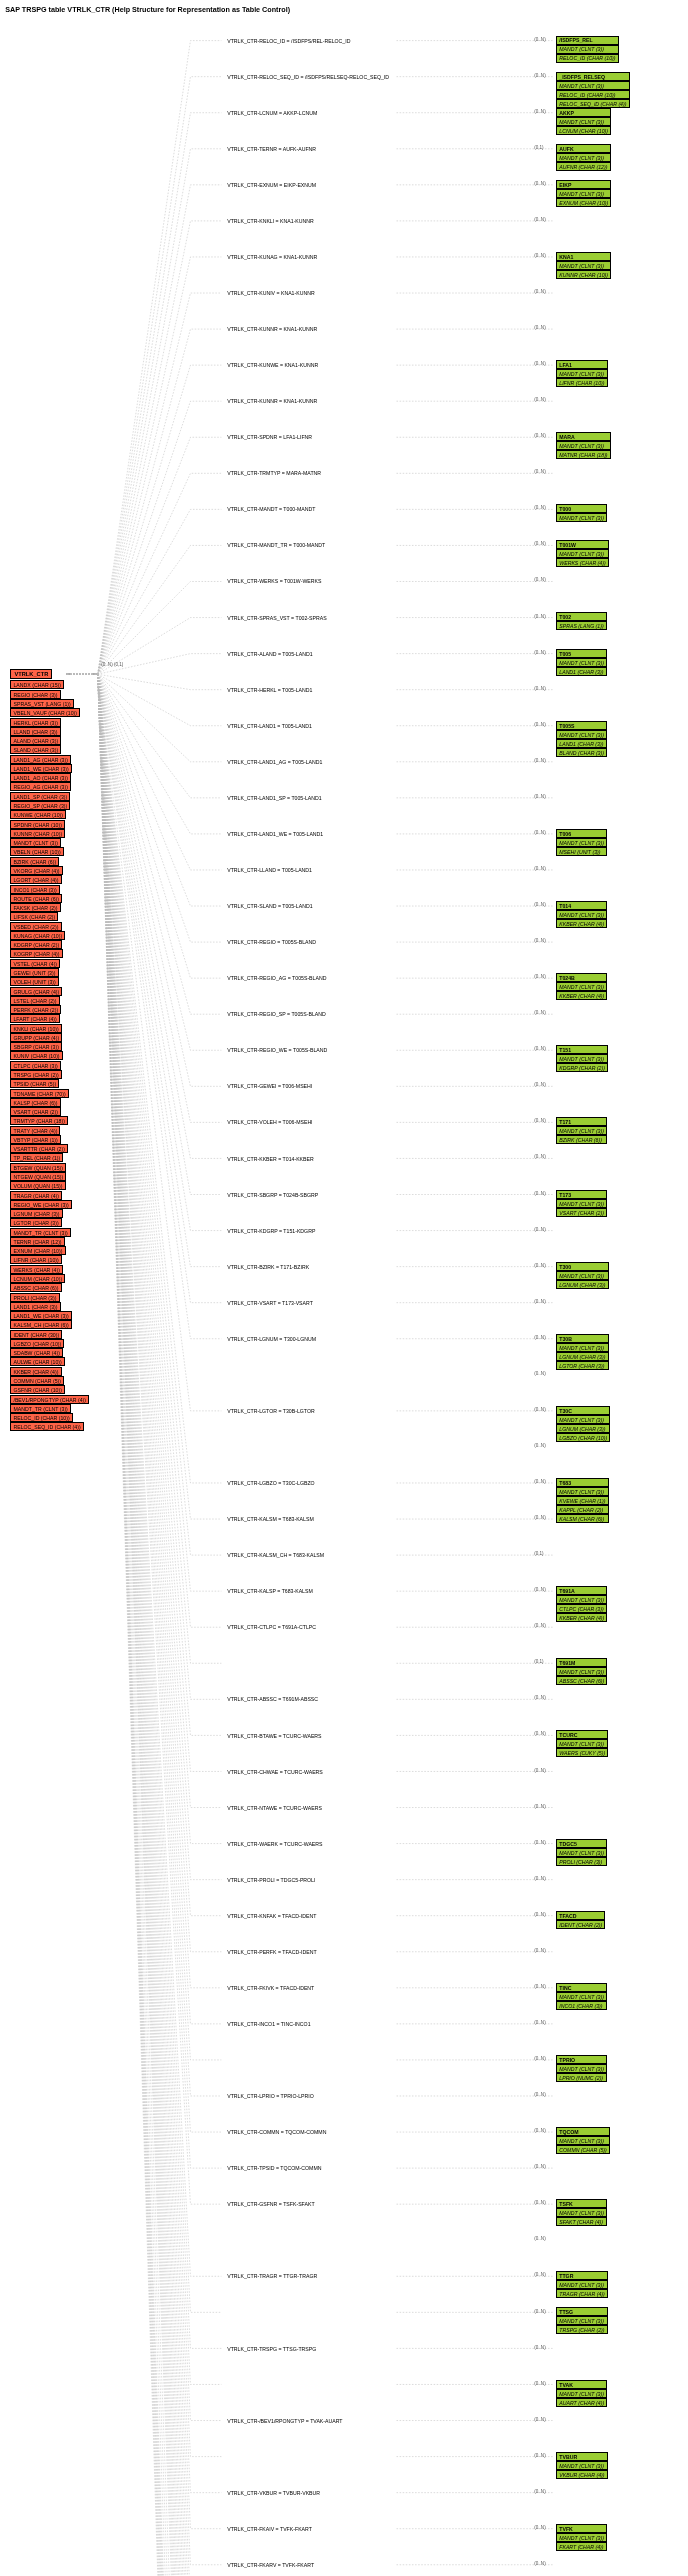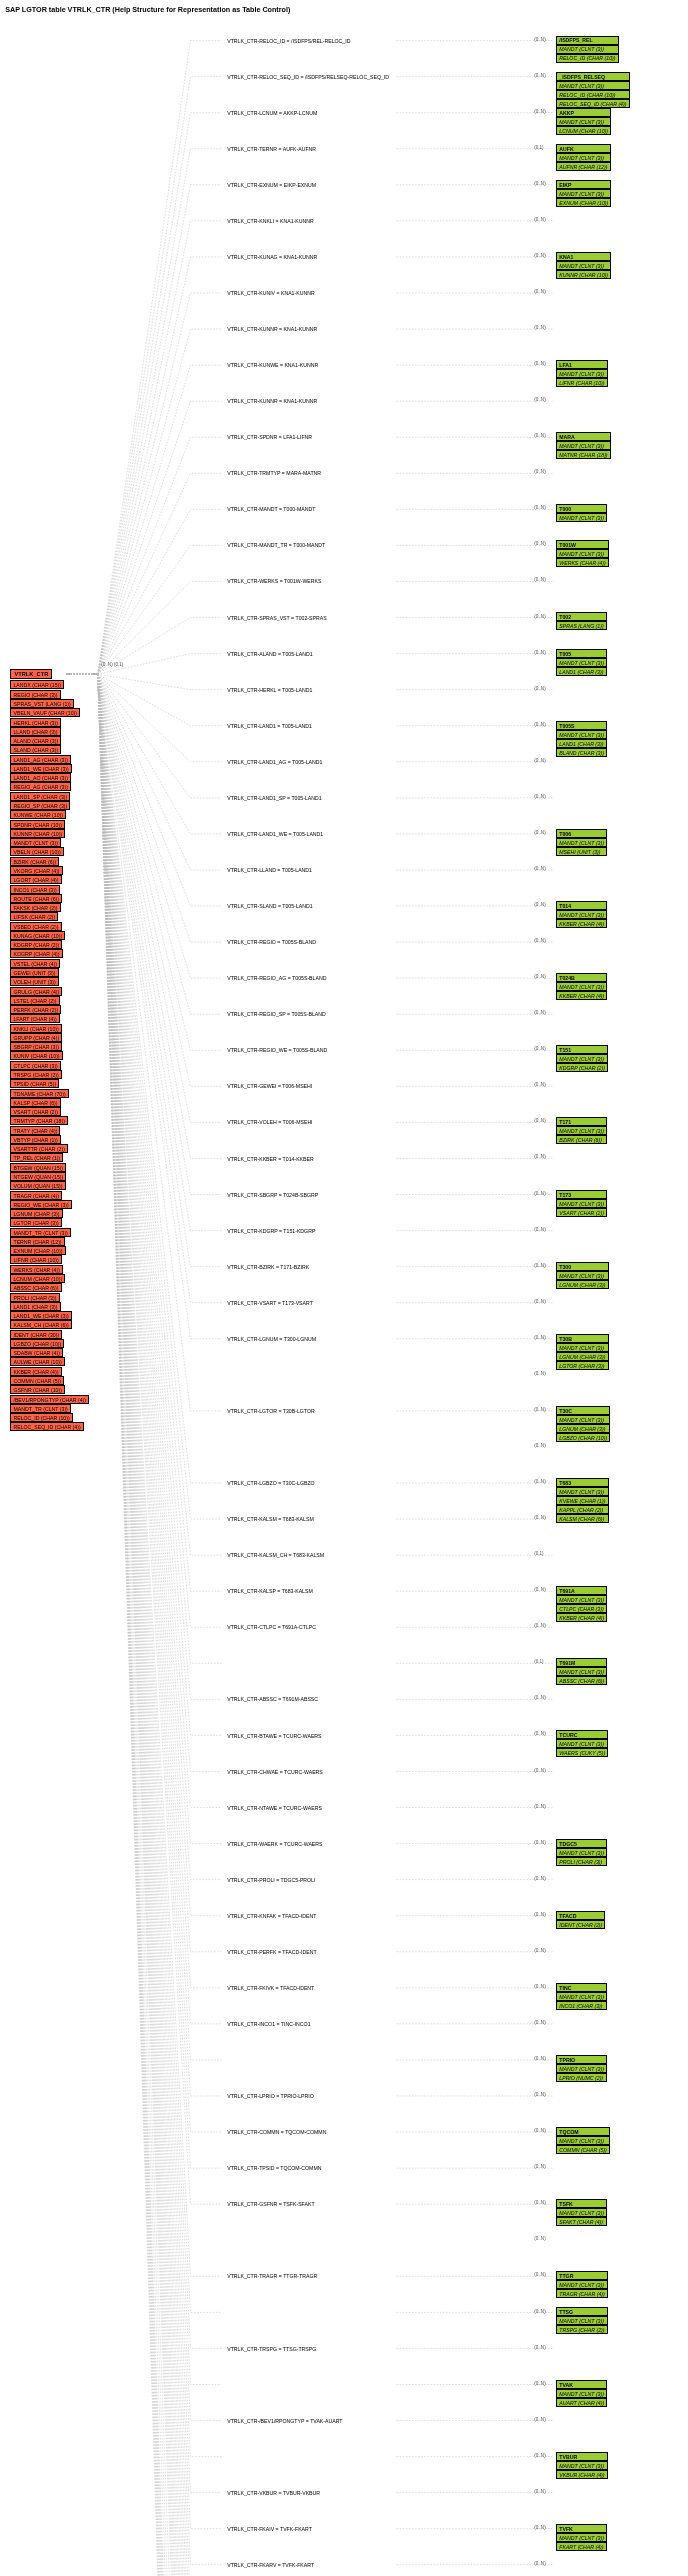--- a/index.html
+++ b/index.html
@@ -9,21 +9,21 @@
 .node{position:absolute}
 .red .box{background:#ff6347;border:0.5px solid #000;padding:0.5px 2.1px;white-space:nowrap;font-size:5.2px}
 .root .box{background:#ff6347;border:0.5px solid #000;padding:1px 3.1px;font-weight:bold;font-size:5.7px}
 .grn .box{background:#9acd32;border:0.5px solid #000;padding:0.5px 2.1px;white-space:nowrap;font-size:5.2px;font-style:italic}
 .lbl{position:absolute;font-size:5.2px;white-space:nowrap}
 .card{position:absolute;font-size:4.6px;color:#555;white-space:nowrap}
 </style>
 </head>
 <body>
 
-<h1>SAP LGTOR table VTRLK_CTR (Help Structure for Representation as Table Control)</h1>
+<h1>SAP TRSPG table VTRLK_CTR (Help Structure for Representation as Table Control)</h1>
 
 <div class="canvas" id="canvas" style="height: 3642px;">
   <svg class="lines" id="svg" width="680" height="3642" viewBox="0 0 1320 7070">
       <polyline points="120,1270 180,1270 360,40 420,40" fill="none" stroke="#bbb" stroke-width="1" stroke-dasharray="3,3"></polyline>
       <polyline points="760,40 1024,40 1064,40" fill="none" stroke="#bbb" stroke-width="1" stroke-dasharray="3,3"></polyline>
       <polyline points="120,1270 180,1270 360,110 420,110" fill="none" stroke="#bbb" stroke-width="1" stroke-dasharray="3,3"></polyline>
       <polyline points="760,110 1024,110 1064,110" fill="none" stroke="#bbb" stroke-width="1" stroke-dasharray="3,3"></polyline>
       <polyline points="120,1270 180,1270 360,180 420,180" fill="none" stroke="#bbb" stroke-width="1" stroke-dasharray="3,3"></polyline>
       <polyline points="760,180 1024,180 1064,180" fill="none" stroke="#bbb" stroke-width="1" stroke-dasharray="3,3"></polyline>
       <polyline points="120,1270 180,1270 360,250 420,250" fill="none" stroke="#bbb" stroke-width="1" stroke-dasharray="3,3"></polyline>

